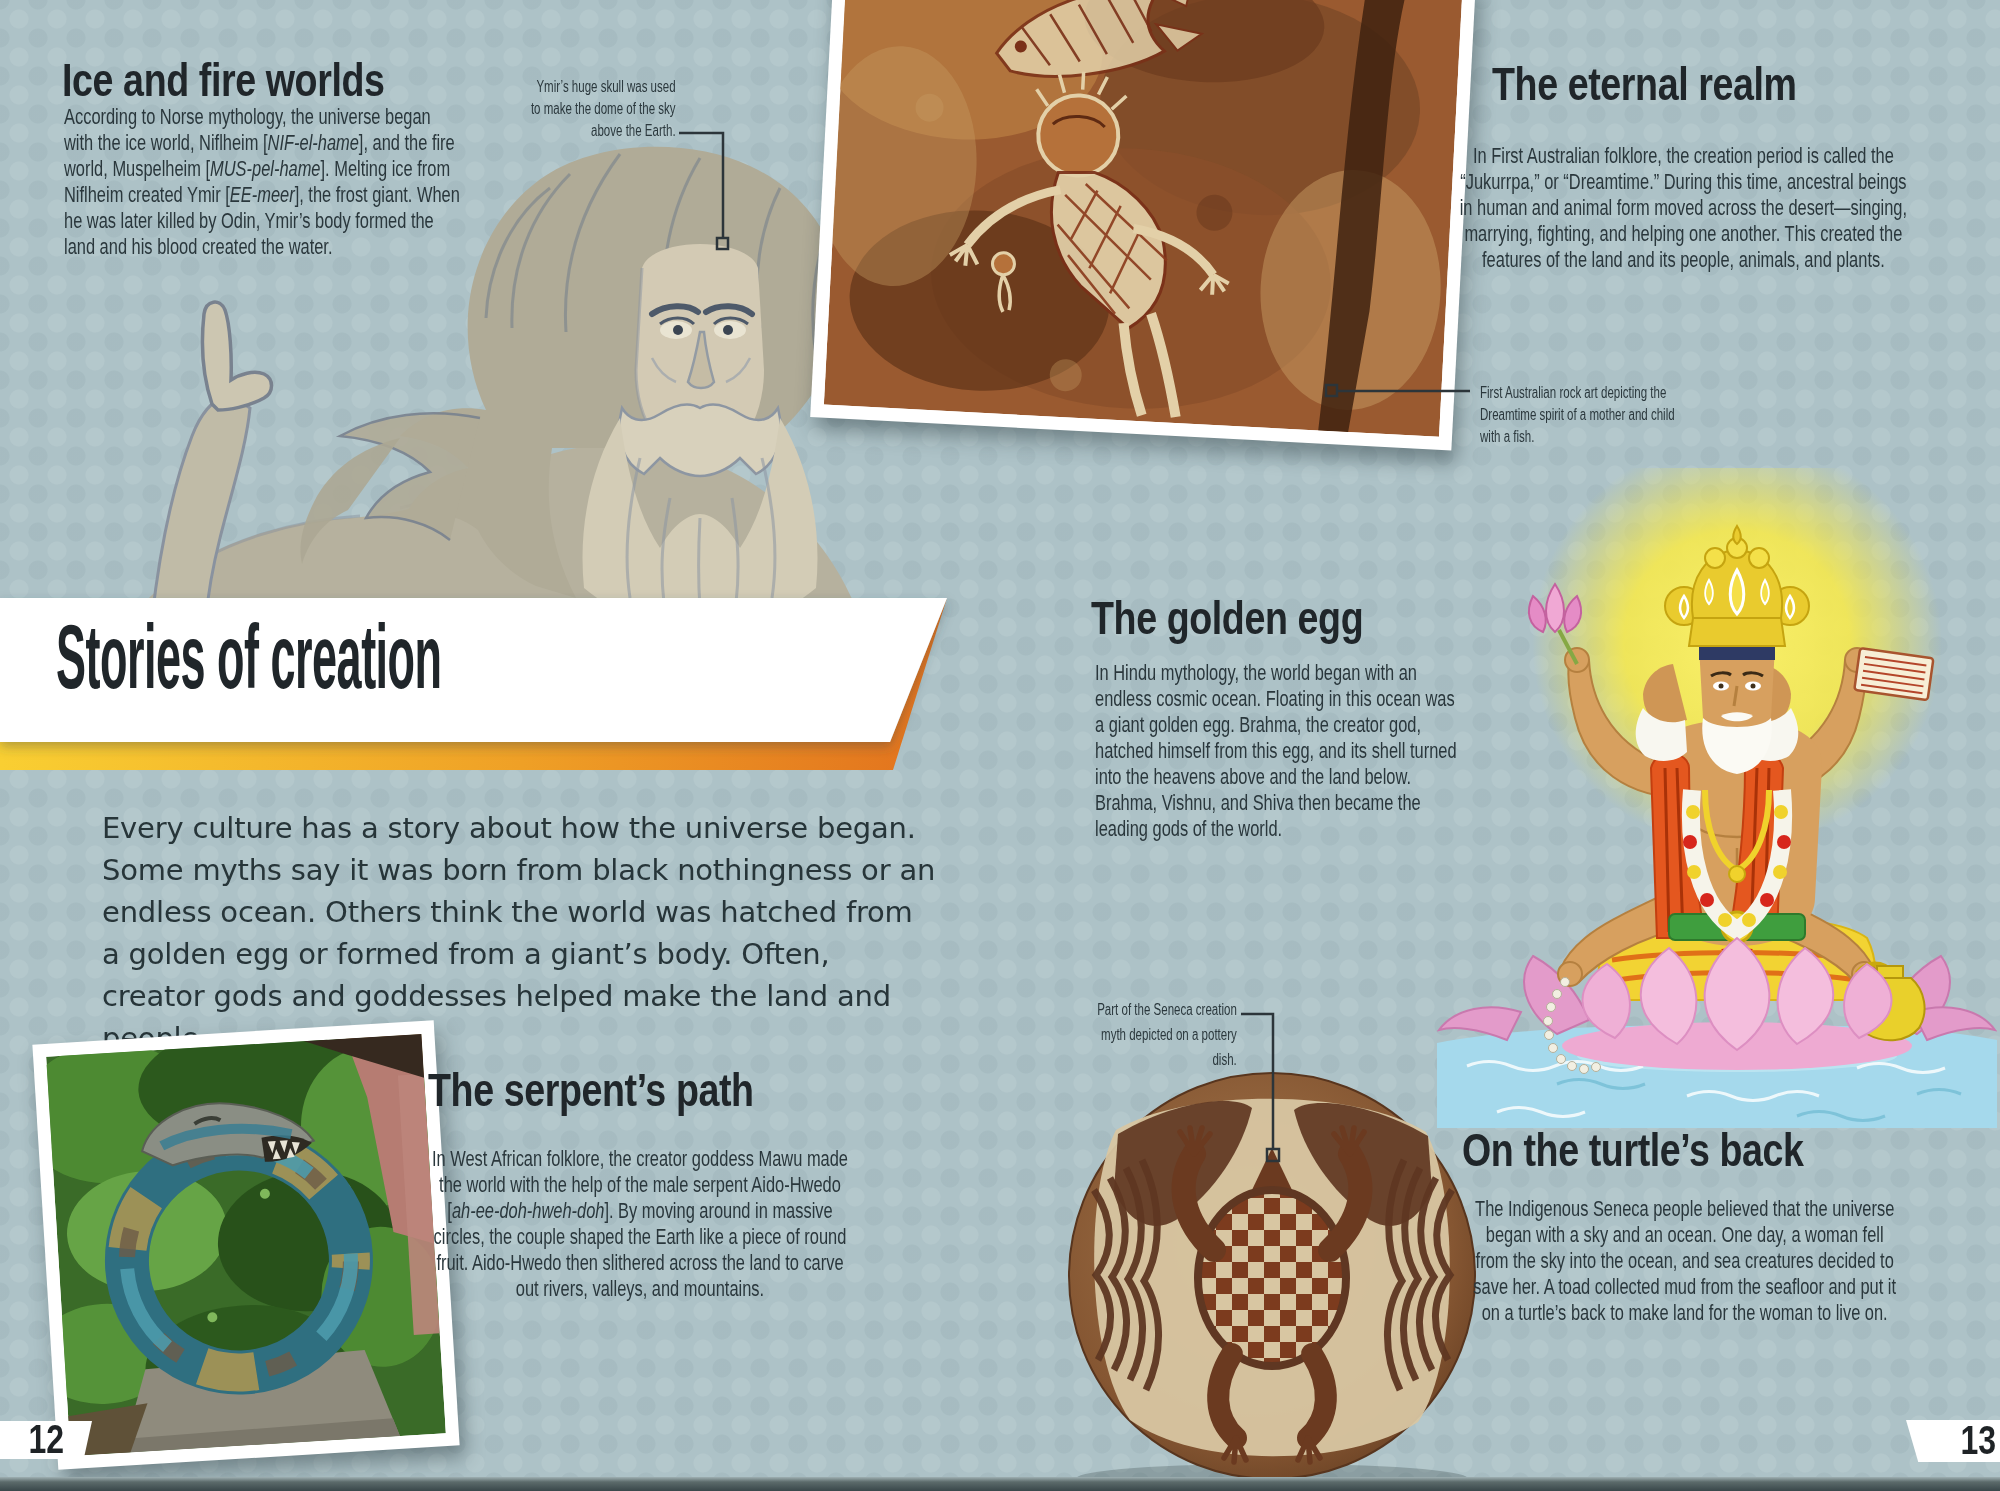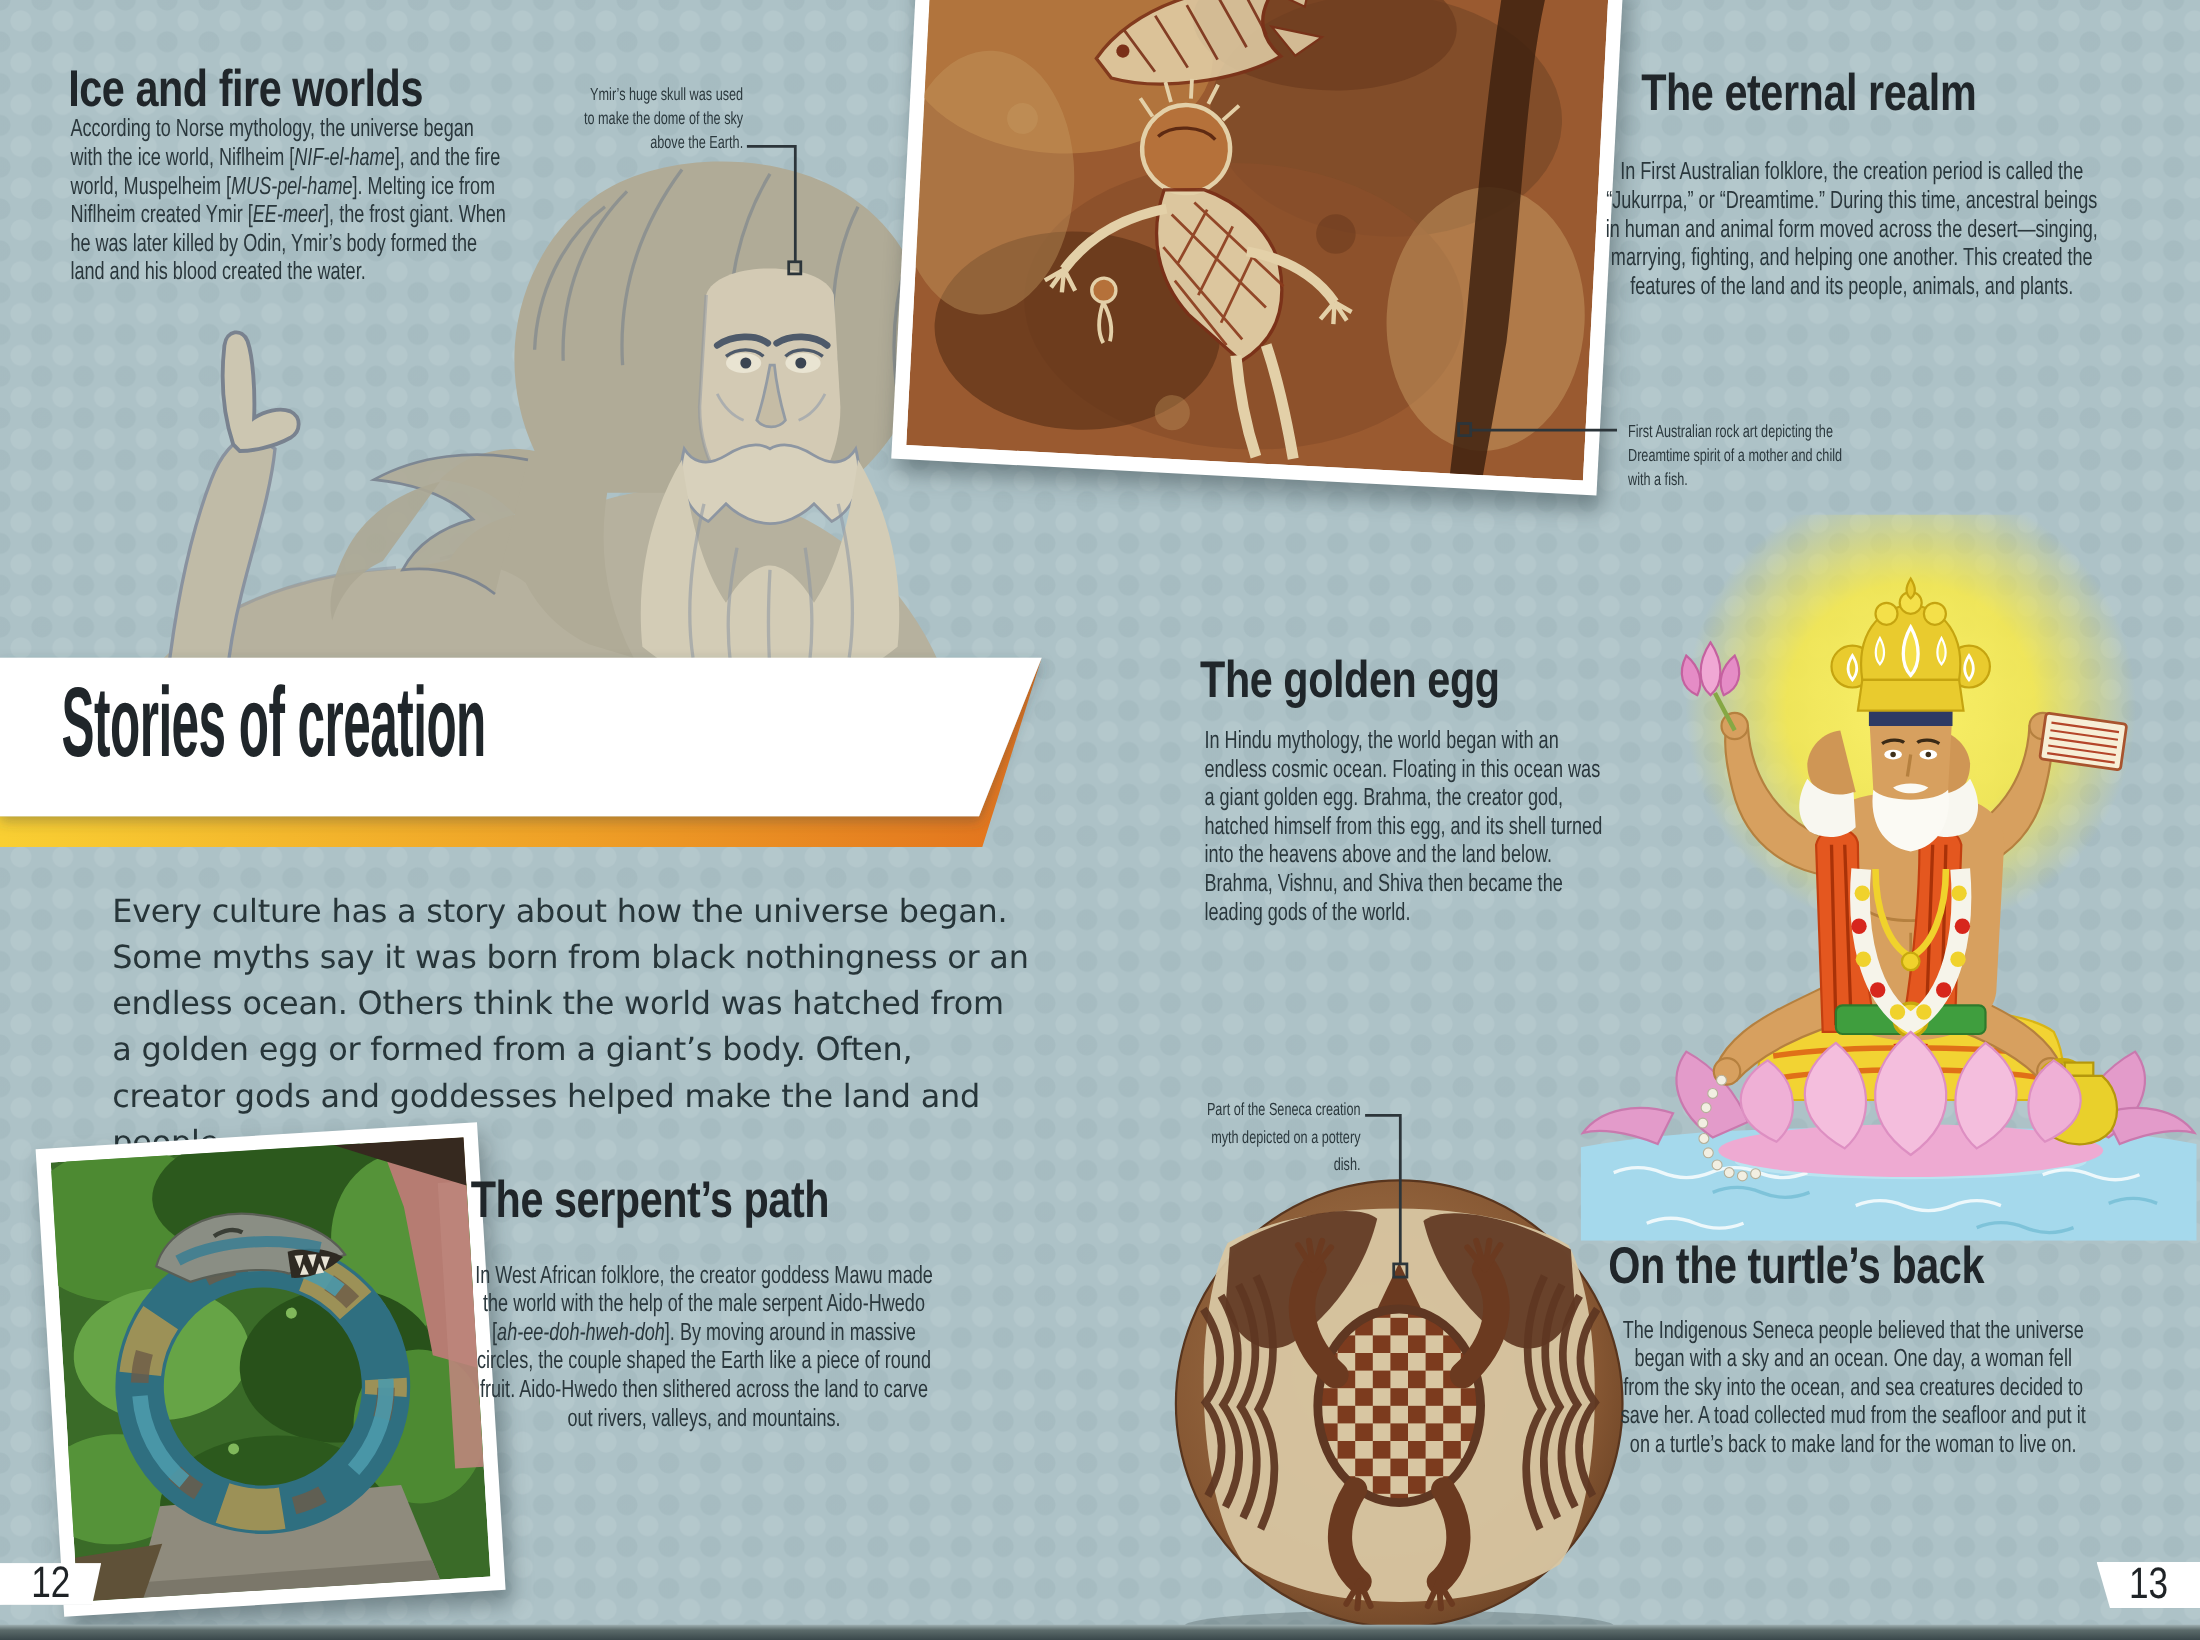--- a/index.html
+++ b/index.html
@@ -19,21 +19,21 @@
   .cbody{font-size:22.5px;line-height:1.155;color:#2a373c;
     transform:scaleX(0.73);transform-origin:0 0;margin:0;}
   .ccap{font-size:16px;line-height:1.38;color:#2b383d;
     transform:scaleX(0.72);transform-origin:0 0;margin:0;}
   .intro{font-family:"DejaVu Sans",sans-serif;font-size:29px;line-height:1.45;
     letter-spacing:-0.2px;color:#273539;margin:17px;}
   .center{text-align:center;}
   .right{text-align:right;}
   .photo{background:#ffffff;box-shadow:5px 12px 20px rgba(25,40,45,.4);}
   .photo svg{display:block;}
-  .tab{background:#ffffff;color:#1f2326;font-weight:normal;
+  .tab{background:#ffffff;color:#1f2326;font-weight:bold;
     filter:drop-shadow(2px 3px 2px rgba(20,35,40,.35));}
   .tab span{display:inline-block;font-size:40px;transform:scaleX(.8);transform-origin:center;}
   i{font-style:italic;}
 </style>
 </head>
 <body>
 
 <div id="spread">
 
   <figure class="abs" style="left:100px;top:118px;width:800px;height:500px;margin:0;">
@@ -370,21 +370,21 @@
   </figure>
 
   <p class="abs ccap right" style="left:1082px;top:998px;width:215px;line-height:1.55;">Part of the Seneca creation myth depicted on a pottery dish.</p>
 
   <h2 class="abs chead" style="left:1462px;top:1122px;">On the turtle’s back</h2>
   <p class="abs cbody center" style="left:1473px;top:1196px;width:580px;">The Indigenous Seneca people believed that the universe began with a sky and an ocean. One day, a woman fell from the sky into the ocean, and sea creatures decided to save her. A toad collected mud from the seafloor and put it on a turtle’s back to make land for the woman to live on.</p>
 
   <div class="abs tab" style="left:0;top:1421px;width:92px;height:38px;clip-path:polygon(0 0,100% 0,91% 100%,0 100%);text-align:center;line-height:36px;">
     <span>12</span>
   </div>
-  <div class="abs tab" style="left:1906px;top:1420px;width:94px;height:42px;clip-path:polygon(0 0,100% 0,100% 100%,13% 100%);text-align:center;line-height:40px;">
+  <div class="abs tab" style="left:1906px;top:1420px;width:94px;height:42px;clip-path:polygon(0 0,100% 0,100% 100%,13% 100%);text-align:right;line-height:40px;">
     <span>13</span>
   </div>
 
   <div class="abs" style="left:0;top:1477px;width:2000px;height:14px;background:linear-gradient(180deg,#9fb0b2,#5c6b6b 35%,#39474a);"></div>
 
   <svg class="abs" style="left:0;top:0;pointer-events:none;" width="2000" height="1491" viewBox="0 0 2000 1491">
     <g stroke="#2c353a" stroke-width="2.5" fill="none">
       <g>
           <path d="M679,133 H723 V238"></path>
           <rect x="717" y="238" width="11" height="11"></rect>

